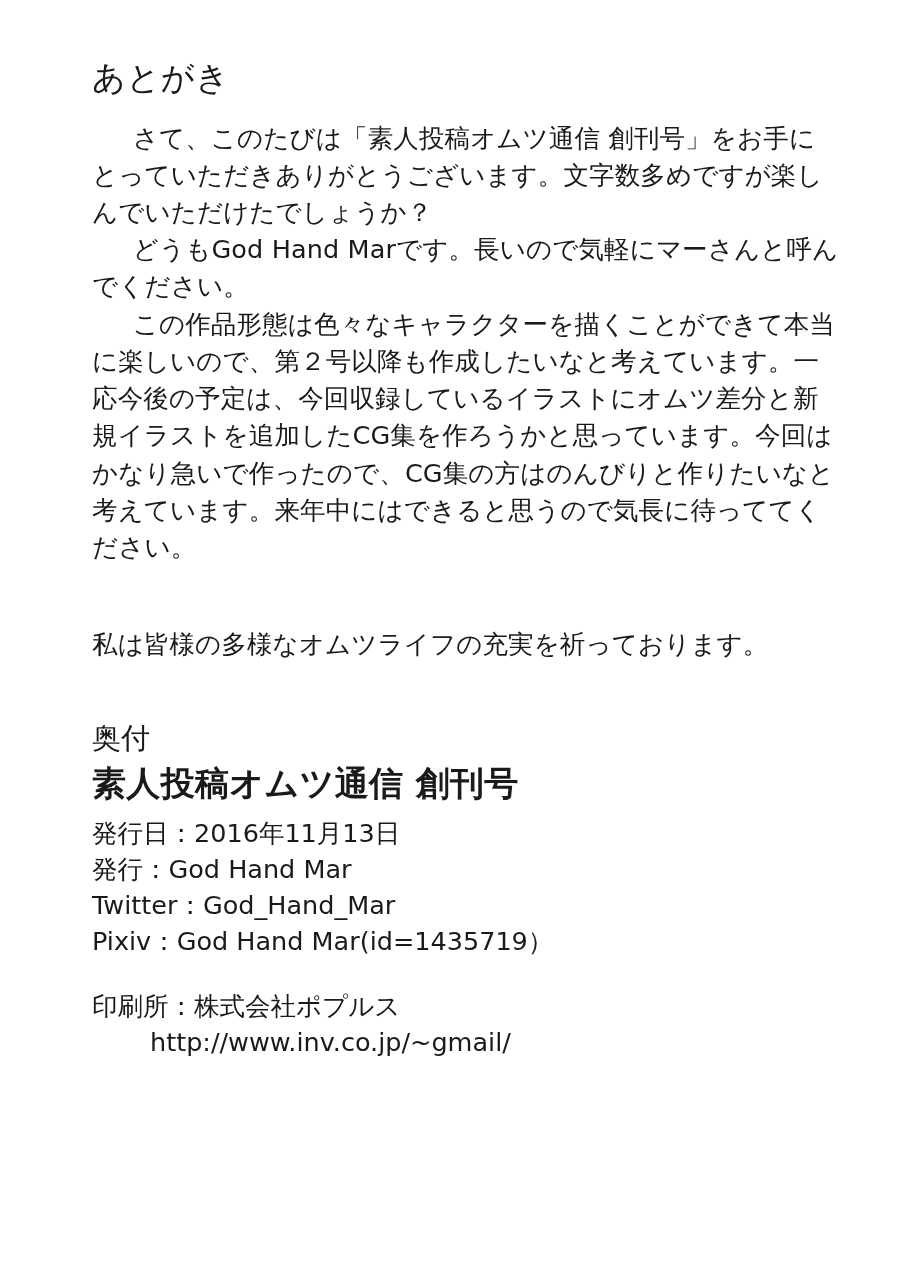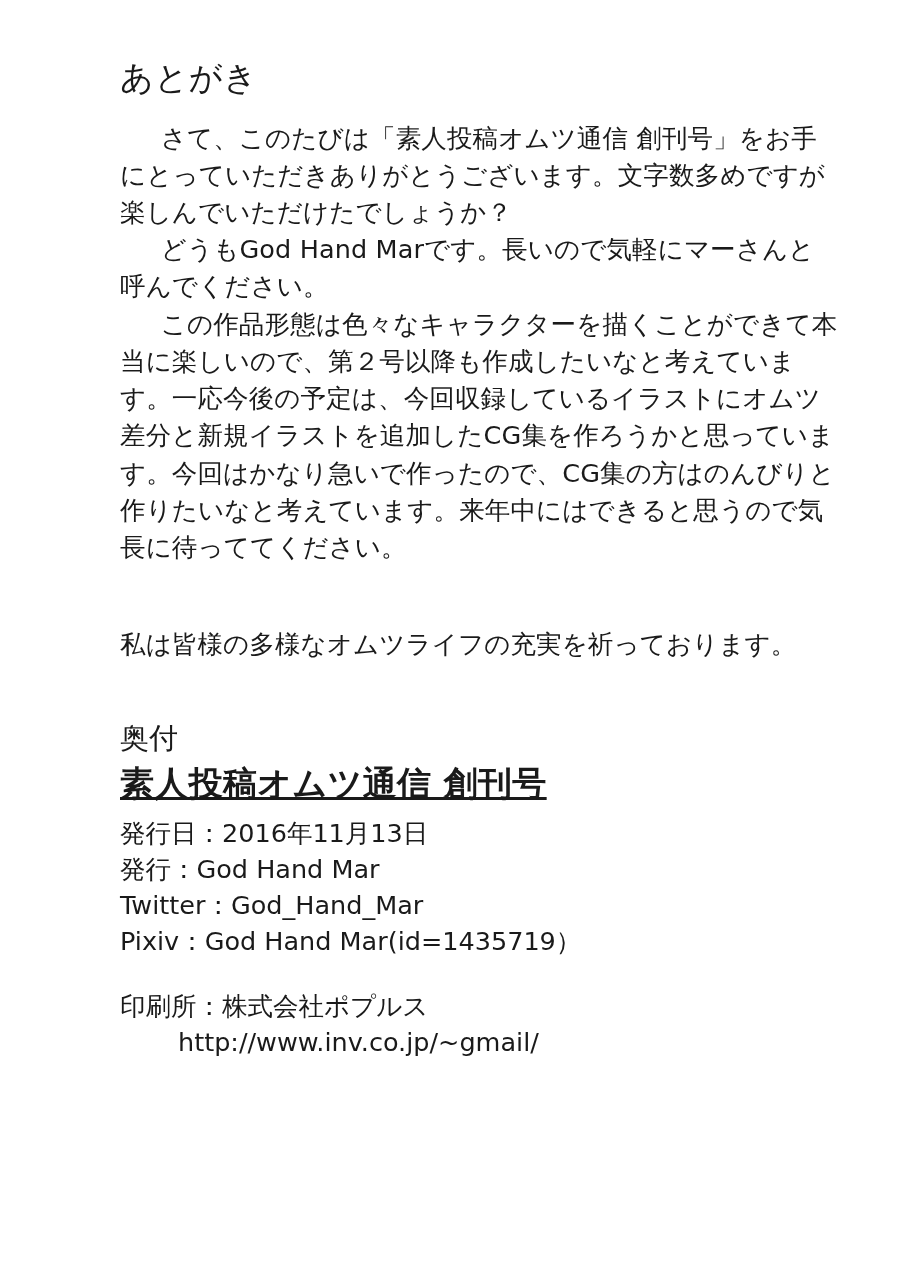--- a/index.html
+++ b/index.html
@@ -12,21 +12,21 @@
     background: #ffffff;
     font-family: "DejaVu Sans", "Liberation Sans", sans-serif;
     color: #1a1a1a;
     overflow: hidden;
   }
   .page {
     position: relative;
     width: 900px;
     height: 1252px;
     box-sizing: border-box;
-    padding: 48px 60px 0 120px;
+    padding: 48px 60px 0 92px;
   }
 
   
   .afterword-title {
     font-size: 33px;
     line-height: 1.2;
     font-weight: 400;
     margin: 10px 0 22px 0;
     letter-spacing: 0.02em;
   }
@@ -53,21 +53,20 @@
     font-size: 29px;
     line-height: 1.2;
     margin: 0 0 6px 0;
   }
   .colophon-booktitle {
     font-size: 34px;
     font-weight: bold;
     line-height: 1.25;
     margin: 0 0 10px 0;
     letter-spacing: 0.01em;
-    text-decoration: underline;
   }
   .colophon-line {
     font-size: 25.5px;
     line-height: 1.42;
     margin: 0;
   }
   .printer-block {
     margin-top: 28px;
   }
   .printer-url {

